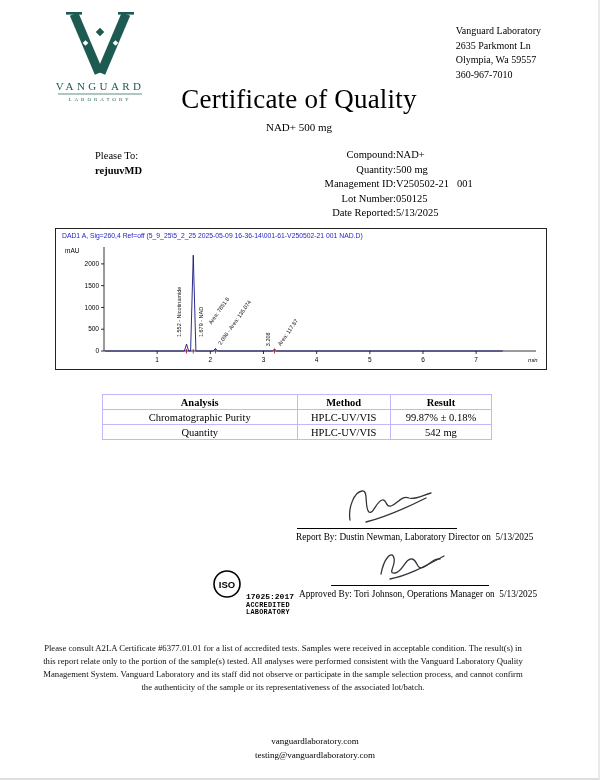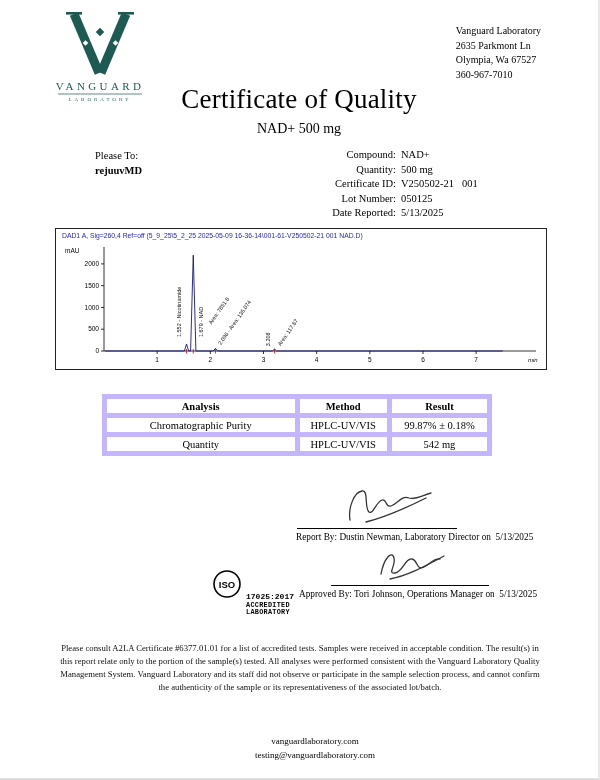--- a/index.html
+++ b/index.html
@@ -6,60 +6,60 @@
   html,body { background:#ffffff; }
   body { font-family:"Liberation Serif","DejaVu Serif",serif; color:#000; }
   .page { position:relative; width:600px; height:780px; background:#fff; overflow:hidden;
           border-right:2px solid #e9e9e9; border-bottom:2px solid #dedede; }
 
   
   .logo { position:absolute; left:54px; top:10px; }
   .address { position:absolute; right:57px; top:24px; font-size:10px; line-height:1.45; }
 
   .title { position:absolute; top:84px; left:0; width:100%; text-align:center; font-size:27px; letter-spacing:0.2px; }
-  .subtitle { position:absolute; top:121px; left:0; width:100%; text-align:center; font-size:14px; }
+  .subtitle { position:absolute; top:121px; left:0; width:100%; text-align:center; font-size:11px; }
 
   
   .report-to { position:absolute; left:95px; top:148px; font-size:10.5px; line-height:15px; }
   .report-to .name { font-weight:bold; }
   .info-grid { position:absolute; left:278px; top:148px; display:grid; grid-template-columns:118px auto;
-               column-gap:5px; font-size:10.5px; line-height:14.5px; }
+               font-size:10.5px; line-height:14.5px; }
   .info-grid .lbl { text-align:right; }
   .info-grid .val { white-space:pre; }
 
   
   .chart-box { position:absolute; left:55px; top:228px; width:492px; height:142px; border:1.5px solid #222; background:#fff; }
   .chart-header { font-size:6.8px; color:#2424c8; padding:3px 0 0 6px; white-space:nowrap;
                   font-family:"Liberation Sans","DejaVu Sans",sans-serif; }
   .chart-box svg { display:block; }
   .plot-text { font-family:"Liberation Sans","DejaVu Sans",sans-serif; }
 
   
   .results-table { position:absolute; left:102px; top:394px; width:390px; border-collapse:collapse; font-size:10.5px; }
-  .results-table th, .results-table td { border:5px solid #c4b5fd; text-align:center; padding:1.5px 4px; }
+  .results-table th, .results-table td { border:1px solid #c4b5fd; text-align:center; padding:1.5px 4px; }
   .results-table th { font-weight:bold; }
 
   
   .sig1 { position:absolute; left:340px; top:484px; }
   .sig2 { position:absolute; left:374px; top:546px; }
   .sigline { position:absolute; border-top:1px solid #000; height:0; }
   .sigline1 { left:297px; top:528px; width:160px; }
   .sigline2 { left:331px; top:585px; width:158px; }
   .sigtext { position:absolute; font-size:9.3px; white-space:pre; }
   .sigtext1 { left:296px; top:532px; }
   .sigtext2 { left:299px; top:589px; }
 
   
   .iso { position:absolute; left:212px; top:551px; display:flex; align-items:center; gap:4px; }
   .iso-lines { font-family:Liberation Mono, monospace; font-weight:bold; line-height:1.1;margin-top:42px; }
   .iso-lines .l1 { font-size:8px; }
   .iso-lines .l2, .iso-lines .l3 { font-size:6.8px; letter-spacing:0.3px; }
 
   
-  .disclaimer { position:absolute; left:57px; top:642px; width:486px; font-size:8.7px; line-height:1.5; text-align:center; color:#111; }
+  .disclaimer { position:absolute; left:40px; top:642px; width:486px; font-size:8.7px; line-height:1.5; text-align:center; color:#111; }
   .footer { position:absolute; left:0; top:735px; width:100%; text-align:center; font-size:9px; line-height:1.55;padding-left:32px; }
 </style>
 </head>
 <body>
 
 <div class="page">
 
   <div class="logo">
     <svg width="92" height="94" viewBox="0 0 92 94">
       <rect x="12" y="2" width="16" height="2.6" fill="#1c5a52"></rect>
@@ -71,38 +71,38 @@
       <rect x="59.5" y="31" width="4" height="4" fill="#ffffff" transform="rotate(45 61.5 33)"></rect>
       <text x="46" y="80" text-anchor="middle" font-size="11" letter-spacing="3.4" fill="#1c5a52">VANGUARD</text>
       <line x1="4" y1="84" x2="88" y2="84" stroke="#1c5a52" stroke-width="0.7"></line>
       <text x="46" y="91" text-anchor="middle" font-size="5" letter-spacing="3" fill="#1c5a52">LABORATORY</text>
     </svg>
   </div>
 
   <div class="address">
     <div>Vanguard Laboratory</div>
     <div>2635 Parkmont Ln</div>
-    <div>Olympia, Wa 67527</div>
+    <div>Olympia, Wa 59557</div>
     <div>360-967-7010</div>
   </div>
 
   <div class="title">Certificate of Quality</div>
   <div class="subtitle">NAD+ 500 mg</div>
 
   <div class="report-to">
     <div>Please To:</div>
     <div class="name">rejuuvMD</div>
   </div>
 
   <div class="info-grid">
     <div class="lbl">Compound:</div>
     <div class="val">NAD+</div>
     <div class="lbl">Quantity:</div>
     <div class="val">500 mg</div>
-    <div class="lbl">Certificate ID:</div>
+    <div class="lbl">Management ID:</div>
     <div class="val">V250502-21   001</div>
     <div class="lbl">Lot Number:</div>
     <div class="val">050125</div>
     <div class="lbl">Date Reported:</div>
     <div class="val">5/13/2025</div>
   </div>
 
   <div class="chart-box">
     <div class="chart-header">DAD1 A, Sig=260,4 Ref=off (5_9_25\5_2_25 2025-05-09 16-36-14\001-61-V250502-21 001 NAD.D)</div>
     <svg width="488" height="124" class="plot-text">

